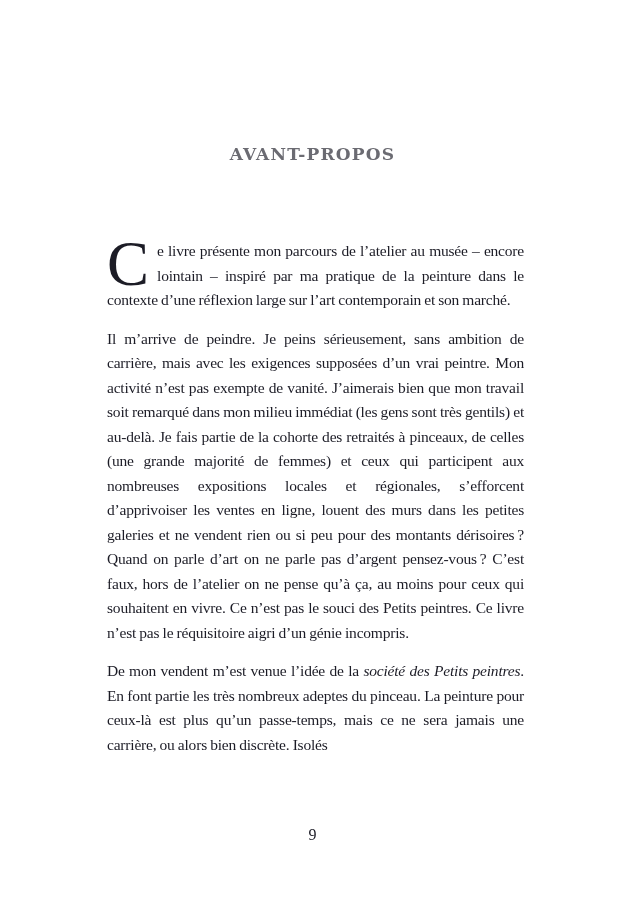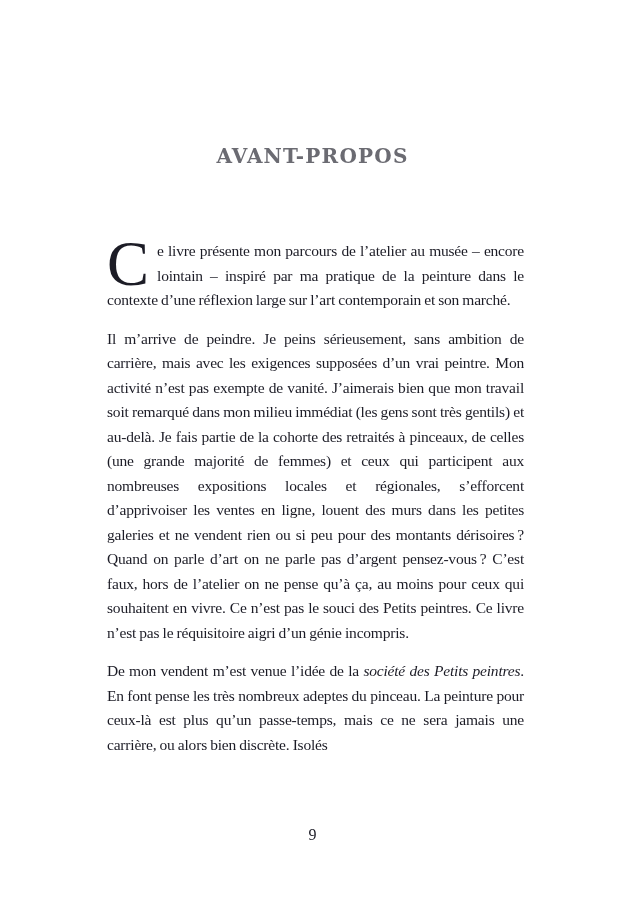--- a/index.html
+++ b/index.html
@@ -17,21 +17,21 @@
   }
   .chapter-title {
     position: absolute;
     top: 144px;
     left: 0;
     right: 0;
     margin: 0;
     text-align: center;
     font-family: "DejaVu Serif", serif;
     font-weight: 700;
-    font-size: 20px;
+    font-size: 17px;
     letter-spacing: 1.2px;
     color: #6b6b72;
   }
   .text-column {
     position: absolute;
     left: 107px;
     top: 239px;
     width: 417px;
     text-align: justify;
     font-size: 15.5px;
@@ -66,17 +66,17 @@
 </style>
 </head>
 <body>
 
 <div class="page">
   <h1 class="chapter-title">AVANT-PROPOS</h1>
 
   <div class="text-column">
       <p><span class="dropcap">C</span><span>e livre présente mon parcours de l’atelier au musée – encore lointain – inspiré par ma pratique de la peinture dans le contexte d’une réflexion large sur l’art contemporain et son marché.</span></p>
       <p><span>Il m’arrive de peindre. Je peins sérieusement, sans ambition de carrière, mais avec les exigences supposées d’un vrai peintre. Mon activité n’est pas exempte de vanité. J’aimerais bien que mon travail soit remarqué dans mon milieu immédiat (les gens sont très gentils) et au-delà. Je fais partie de la cohorte des retraités à pinceaux, de celles (une grande majorité de femmes) et ceux qui participent aux nombreuses expositions locales et régionales, s’efforcent d’apprivoiser les ventes en ligne, louent des murs dans les petites galeries et ne vendent rien ou si peu pour des montants dérisoires ? Quand on parle d’art on ne parle pas d’argent pensez-vous ? C’est faux, hors de l’atelier on ne pense qu’à ça, au moins pour ceux qui souhaitent en vivre. Ce n’est pas le souci des Petits peintres. Ce livre n’est pas le réquisitoire aigri d’un génie incompris.</span></p>
-      <p><span>De mon vendent m’est venue l’idée de la </span><span class="italic">société des Petits peintres</span><span>. En font pense les très nombreux adeptes du pinceau. La peinture pour ceux-là est plus qu’un passe-temps, mais ce ne sera jamais une carrière, ou alors bien discrète. Isolés</span></p>
+      <p><span>De mon vendent m’est venue l’idée de la </span><span class="italic">société des Petits peintres</span><span>. En font partie les très nombreux adeptes du pinceau. La peinture pour ceux-là est plus qu’un passe-temps, mais ce ne sera jamais une carrière, ou alors bien discrète. Isolés</span></p>
     </div>
 
   <div class="page-number">9</div>
 </div>
 
 </body></html>

